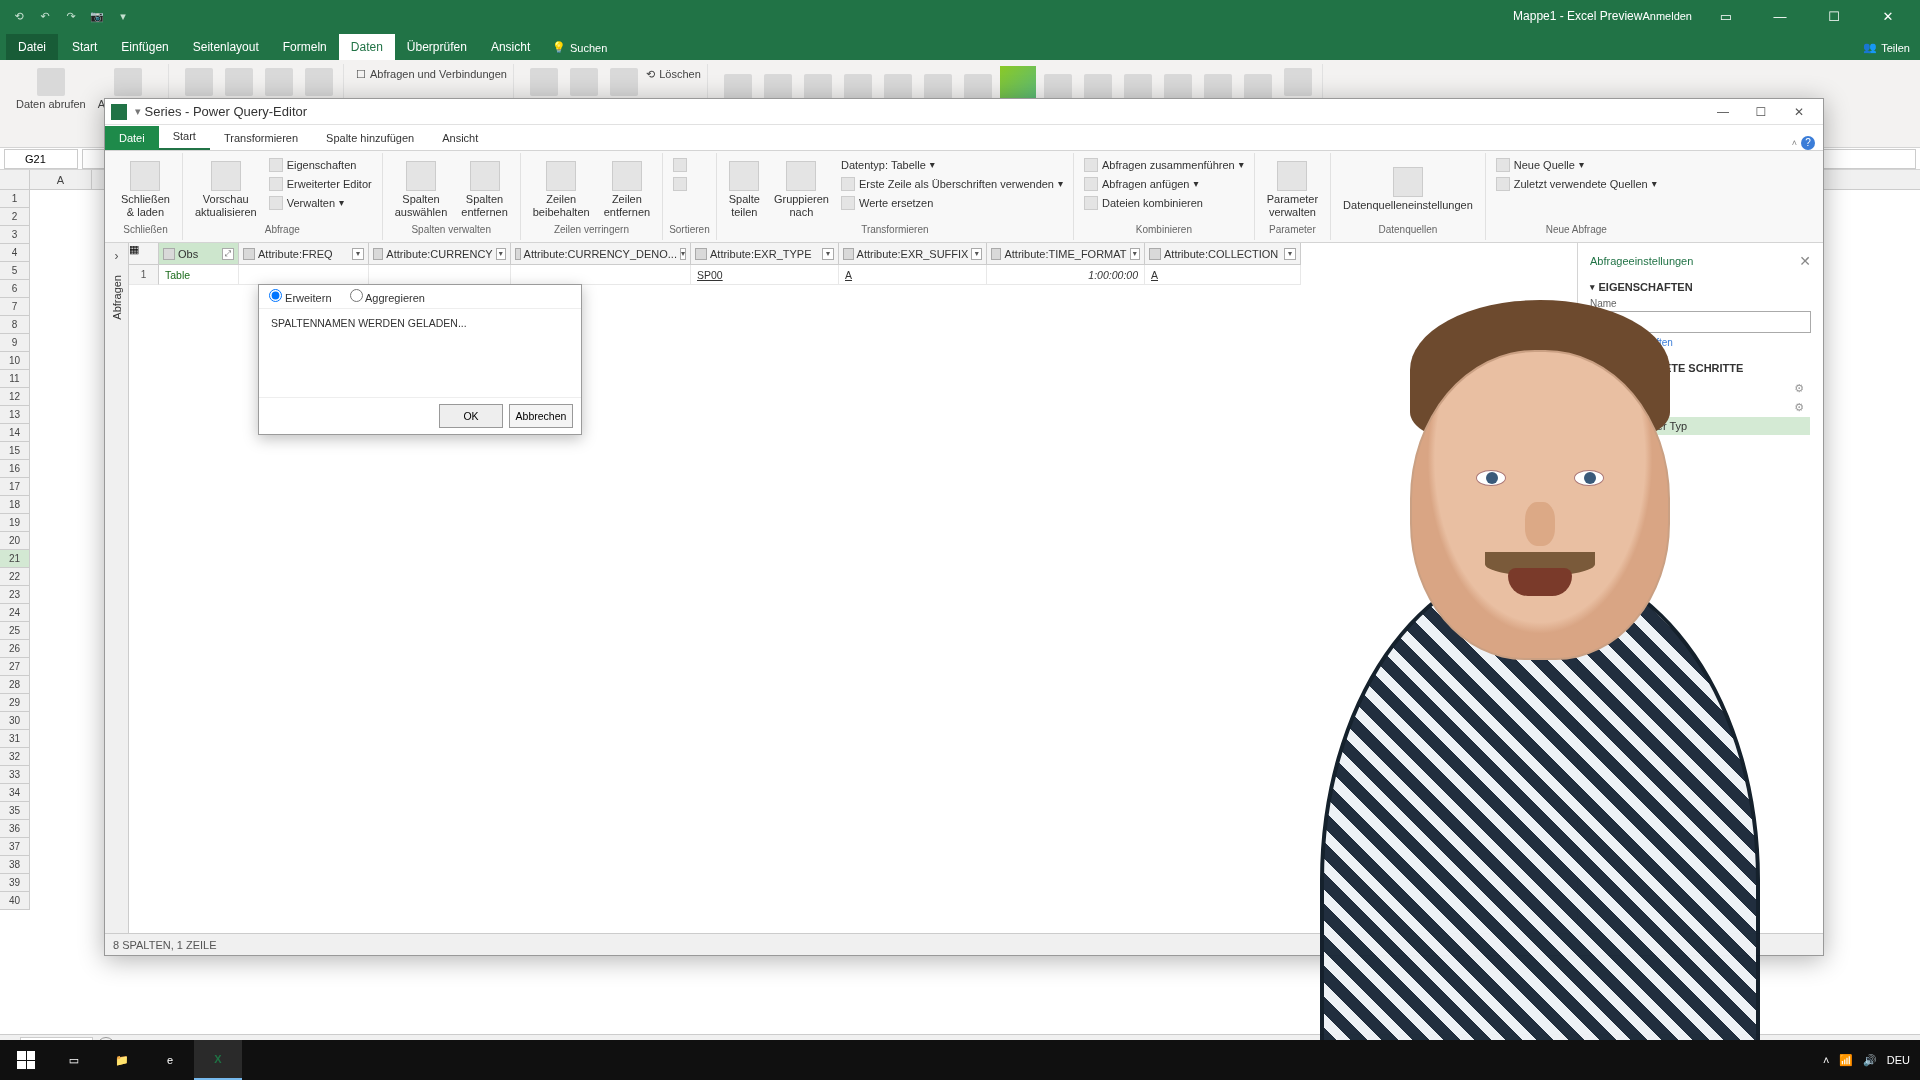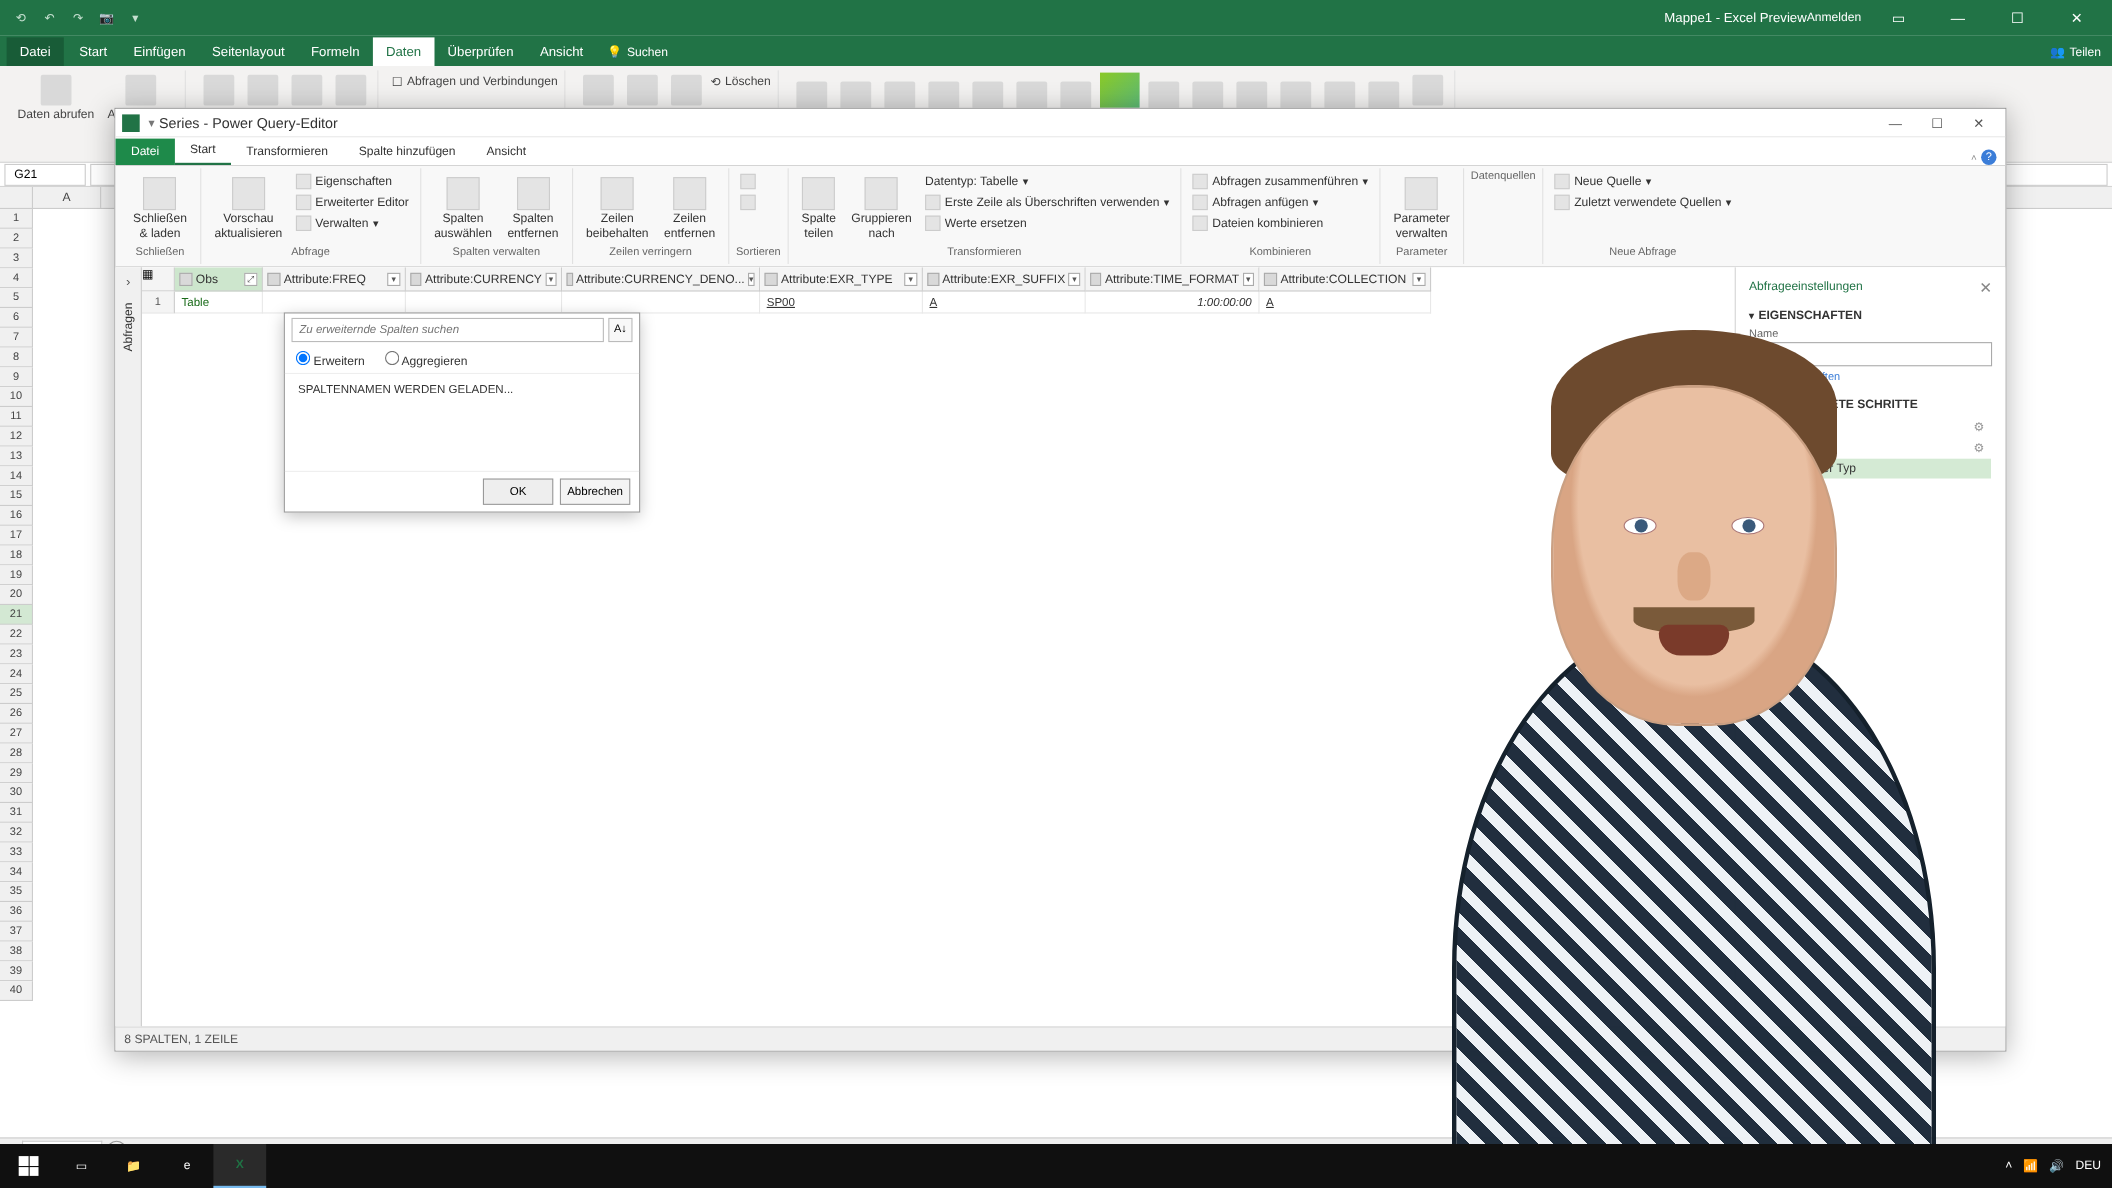--- a/index.html
+++ b/index.html
@@ -25,21 +25,21 @@
 
 .excel-ribbon{height:88px;background:#f3f2f1;border-bottom:1px solid #d4d4d4;display:flex;padding:4px 6px;gap:6px;overflow:hidden;}
 .ribbon-grp{display:flex;flex-direction:column;align-items:center;padding:2px 6px;border-right:1px solid #e1e1e1;}
 .ribbon-btn{display:flex;flex-direction:column;align-items:center;justify-content:center;padding:2px 4px;font-size:10px;text-align:center;line-height:1.1;color:#444;}
 .ribbon-ico{width:28px;height:28px;background:#d9d9d9;margin-bottom:2px;border-radius:2px;}
 .ribbon-row{display:flex;gap:4px;}
 .ribbon-chk{display:flex;align-items:center;gap:4px;font-size:10px;color:#444;height:16px;}
 
 
 .namebox-row{height:22px;border-bottom:1px solid #d4d4d4;display:flex;align-items:center;}
-.namebox{width:74px;height:20px;border:1px solid #ccc;margin-left:4px;padding:0 8px;font-size:11px;display:flex;align-items:center;}
+.namebox{width:74px;height:20px;border:1px solid #ccc;margin-left:4px;padding:0 20px;font-size:11px;display:flex;align-items:center;}
 .fx-area{flex:1;height:20px;border:1px solid #ccc;margin:0 4px;}
 
 
 .sheet{position:absolute;left:0;top:170px;right:0;bottom:38px;background:#fff;}
 .colhdrs{display:flex;height:20px;background:#f0f0f0;border-bottom:1px solid #ccc;}
 .colhdr{width:62px;text-align:center;border-right:1px solid #ccc;font-size:11px;color:#444;line-height:20px;}
 .rowhdr{width:30px;text-align:center;border-right:1px solid #ccc;border-bottom:1px solid #ccc;font-size:10px;color:#444;height:18px;line-height:18px;background:#f0f0f0;}
 .rowhdr.sel{background:#d3e8d3;}
 .rowhdrs{position:absolute;left:0;top:20px;}
 
@@ -529,20 +529,26 @@
       <div class="pq-lbtn">
             <div class="lico"></div>
             <span style="white-space:pre">Parameter
 verwalten</span>
           </div>
     </div>
         <div class="pq-grp-label">Parameter</div>
       </div>
 
     <div class="pq-grp">
+        <div class="pq-grp-content">
+      <div class="pq-lbtn">
+            <div class="lico"></div>
+            <span>Datenquelleneinstellungen</span>
+          </div>
+    </div>
         <div class="pq-grp-label">Datenquellen</div>
       </div>
 
     <div class="pq-grp" style="border-right:none">
         <div class="pq-grp-content">
       <div class="pq-sbtns">
         <div class="pq-sbtn"><div class="sico"></div><span>Neue Quelle</span> ▾</div>
         <div class="pq-sbtn"><div class="sico"></div><span>Zuletzt verwendete Quellen</span> ▾</div>
       </div>
     </div>
@@ -651,24 +657,20 @@
       </div>
     </div>
   </div>
 
   <div class="pq-status">
       <span>8 SPALTEN, 1 ZEILE</span>
     </div>
 </div>
 
 <div class="expand-popup">
-  <div class="srow">
-    <input type="text" placeholder="Zu erweiternde Spalten suchen" style="">
-    <div class="sortbtn">A↓</div>
-  </div>
   <div class="radios">
     <label><input type="radio" checked="" style=""> <span>Erweitern</span></label>
     <label><input type="radio" style=""> <span>Aggregieren</span></label>
   </div>
   <div class="loading">SPALTENNAMEN WERDEN GELADEN...</div>
   <div class="btns">
     <button class="primary">OK</button>
     <button>Abbrechen</button>
   </div>
 </div>

